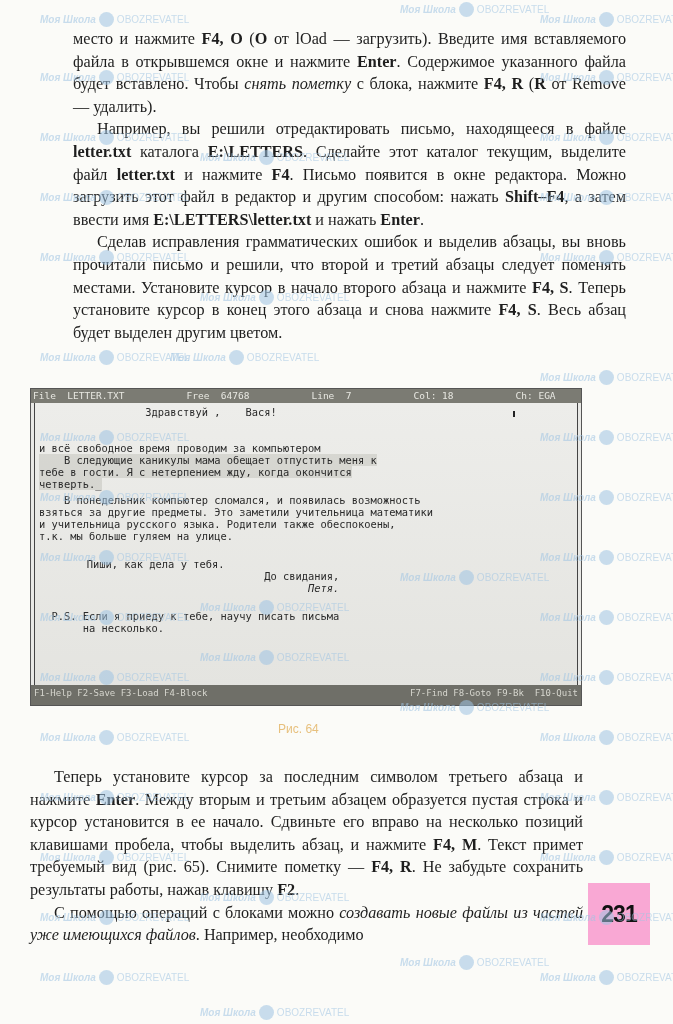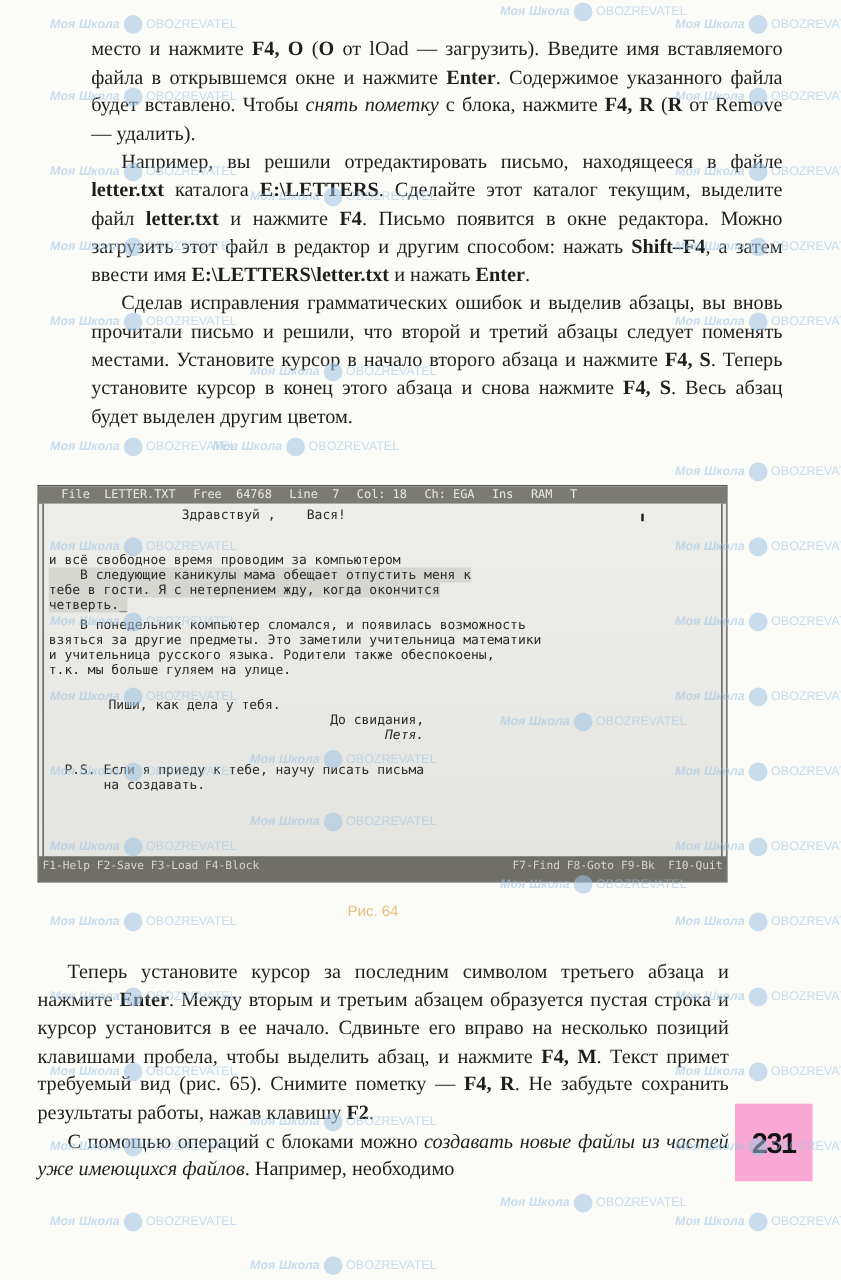--- a/index.html
+++ b/index.html
@@ -28,21 +28,22 @@
     box-sizing: border-box;
     overflow: hidden;
   }
   .ed-statusbar {
     position: absolute; left: 0; top: 0; right: 0; height: 14px;
     background: #7b7b73;
     color: #e8e8e2;
     font-family: "DejaVu Sans Mono", monospace;
     font-size: 9.5px; line-height: 14px;
     display: flex; white-space: pre;
-    padding-left: 18px;
+    padding-left: 2px;
+    gap: 48px;
   }
   .ed-statusbar span { margin-right: 14px; }
   .ed-body {
     position: absolute; left: 3px; right: 3px; top: 14px; bottom: 16px;
     border-left: 1px solid #444; border-right: 1px solid #444;
     background: linear-gradient(#ededea, #e4e4e0);
   }
   .ed-line {
     position: absolute;
     font-family: "DejaVu Sans Mono", monospace;
@@ -120,21 +121,21 @@
         <div class="ed-line ed-block" style="top: 63px; left: 4px;">тебе в гости. Я с нетерпением жду, когда окончится</div>
         <div class="ed-line ed-block" style="top: 75px; left: 4px;">четверть._</div>
         <div class="ed-line" style="top: 91px; left: 4px;">    В понедельник компьютер сломался, и появилась возможность</div>
         <div class="ed-line" style="top: 103px; left: 4px;">взяться за другие предметы. Это заметили учительница математики</div>
         <div class="ed-line" style="top: 115px; left: 4px;">и учительница русского языка. Родители также обеспокоены,</div>
         <div class="ed-line" style="top: 127px; left: 4px;">т.к. мы больше гуляем на улице.</div>
         <div class="ed-line" style="top: 155px; left: 8px;">       Пиши, как дела у тебя.</div>
         <div class="ed-line" style="top: 167px; left: 4px;">                                    До свидания,</div>
         <div class="ed-line" style="top: 179px; left: 4px; font-style: italic;">                                           Петя.</div>
         <div class="ed-line" style="top: 207px; left: 4px;">  P.S. Если я приеду к тебе, научу писать письма</div>
-        <div class="ed-line" style="top: 219px; left: 4px;">       на создавать.</div>
+        <div class="ed-line" style="top: 219px; left: 4px;">       на несколько.</div>
       </div>
     <div class="ed-keybar">
       <span>F1-Help F2-Save F3-Load F4-Block</span>
       <span>F7-Find F8-Goto F9-Bk  F10-Quit</span>
     </div>
   </div>
 
   <div class="fig-caption">Рис. 64</div>
 
   <div class="text-block" style="top: 766px;" id="bottom-block">

